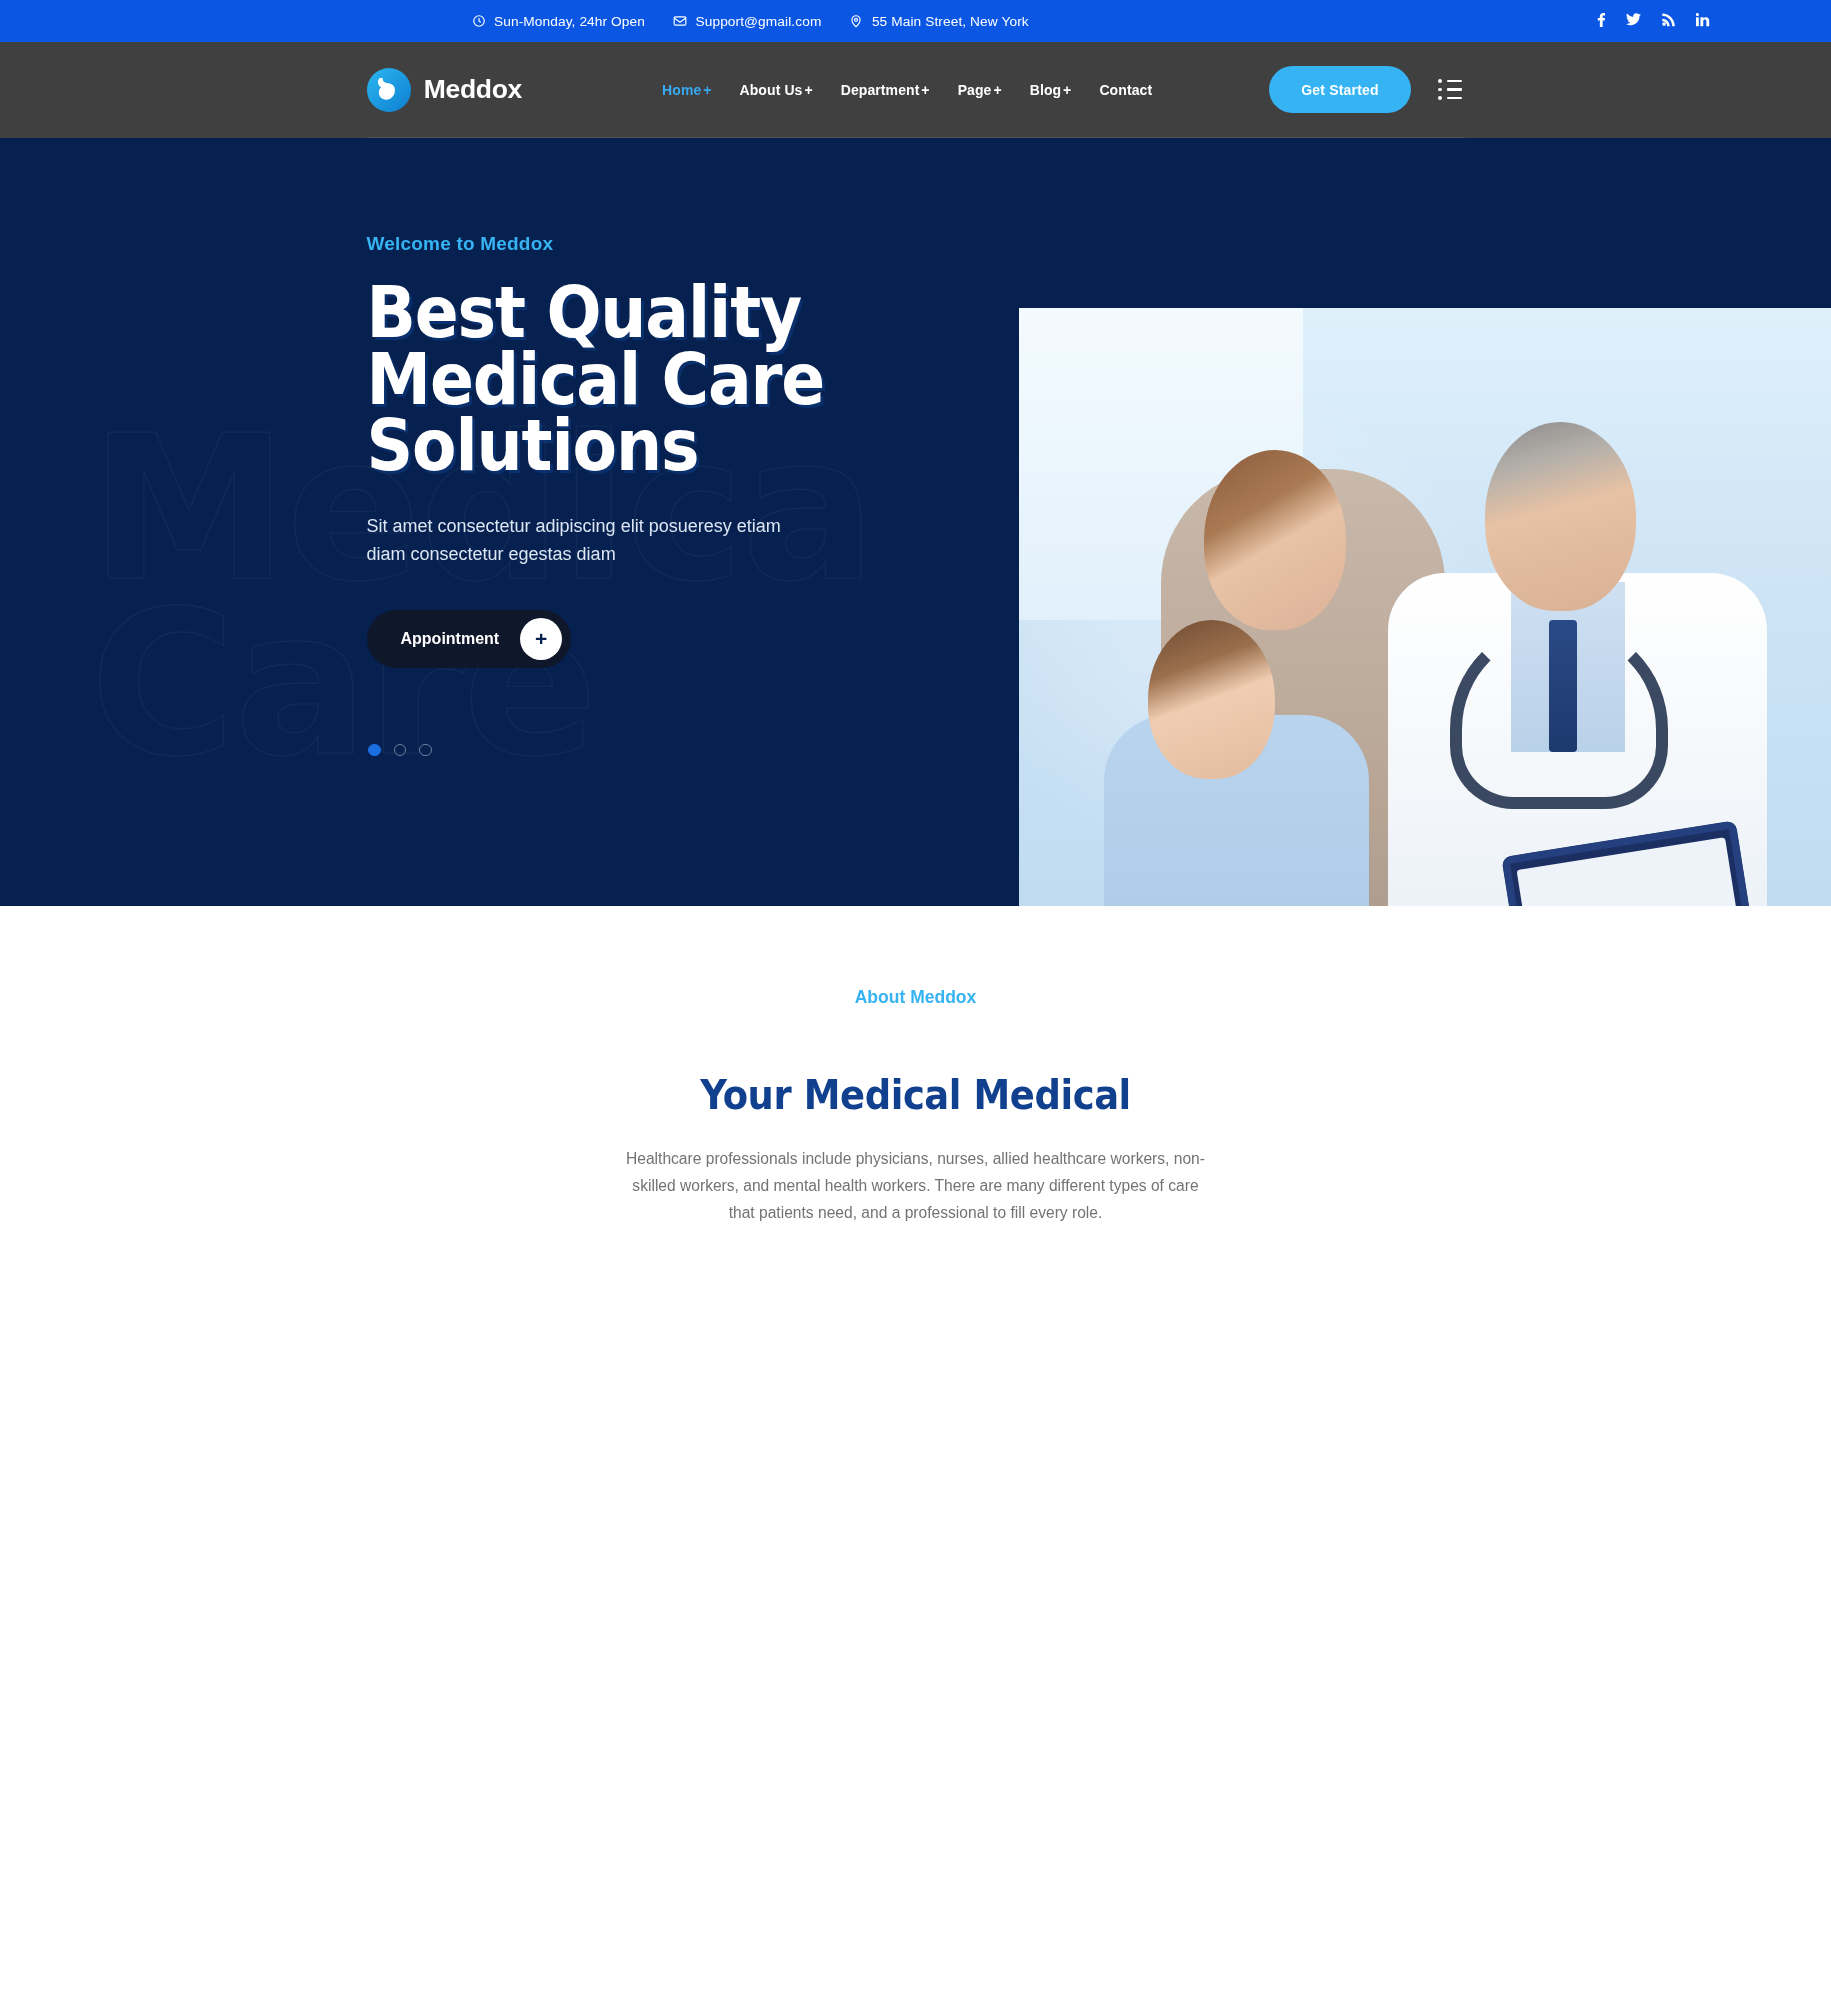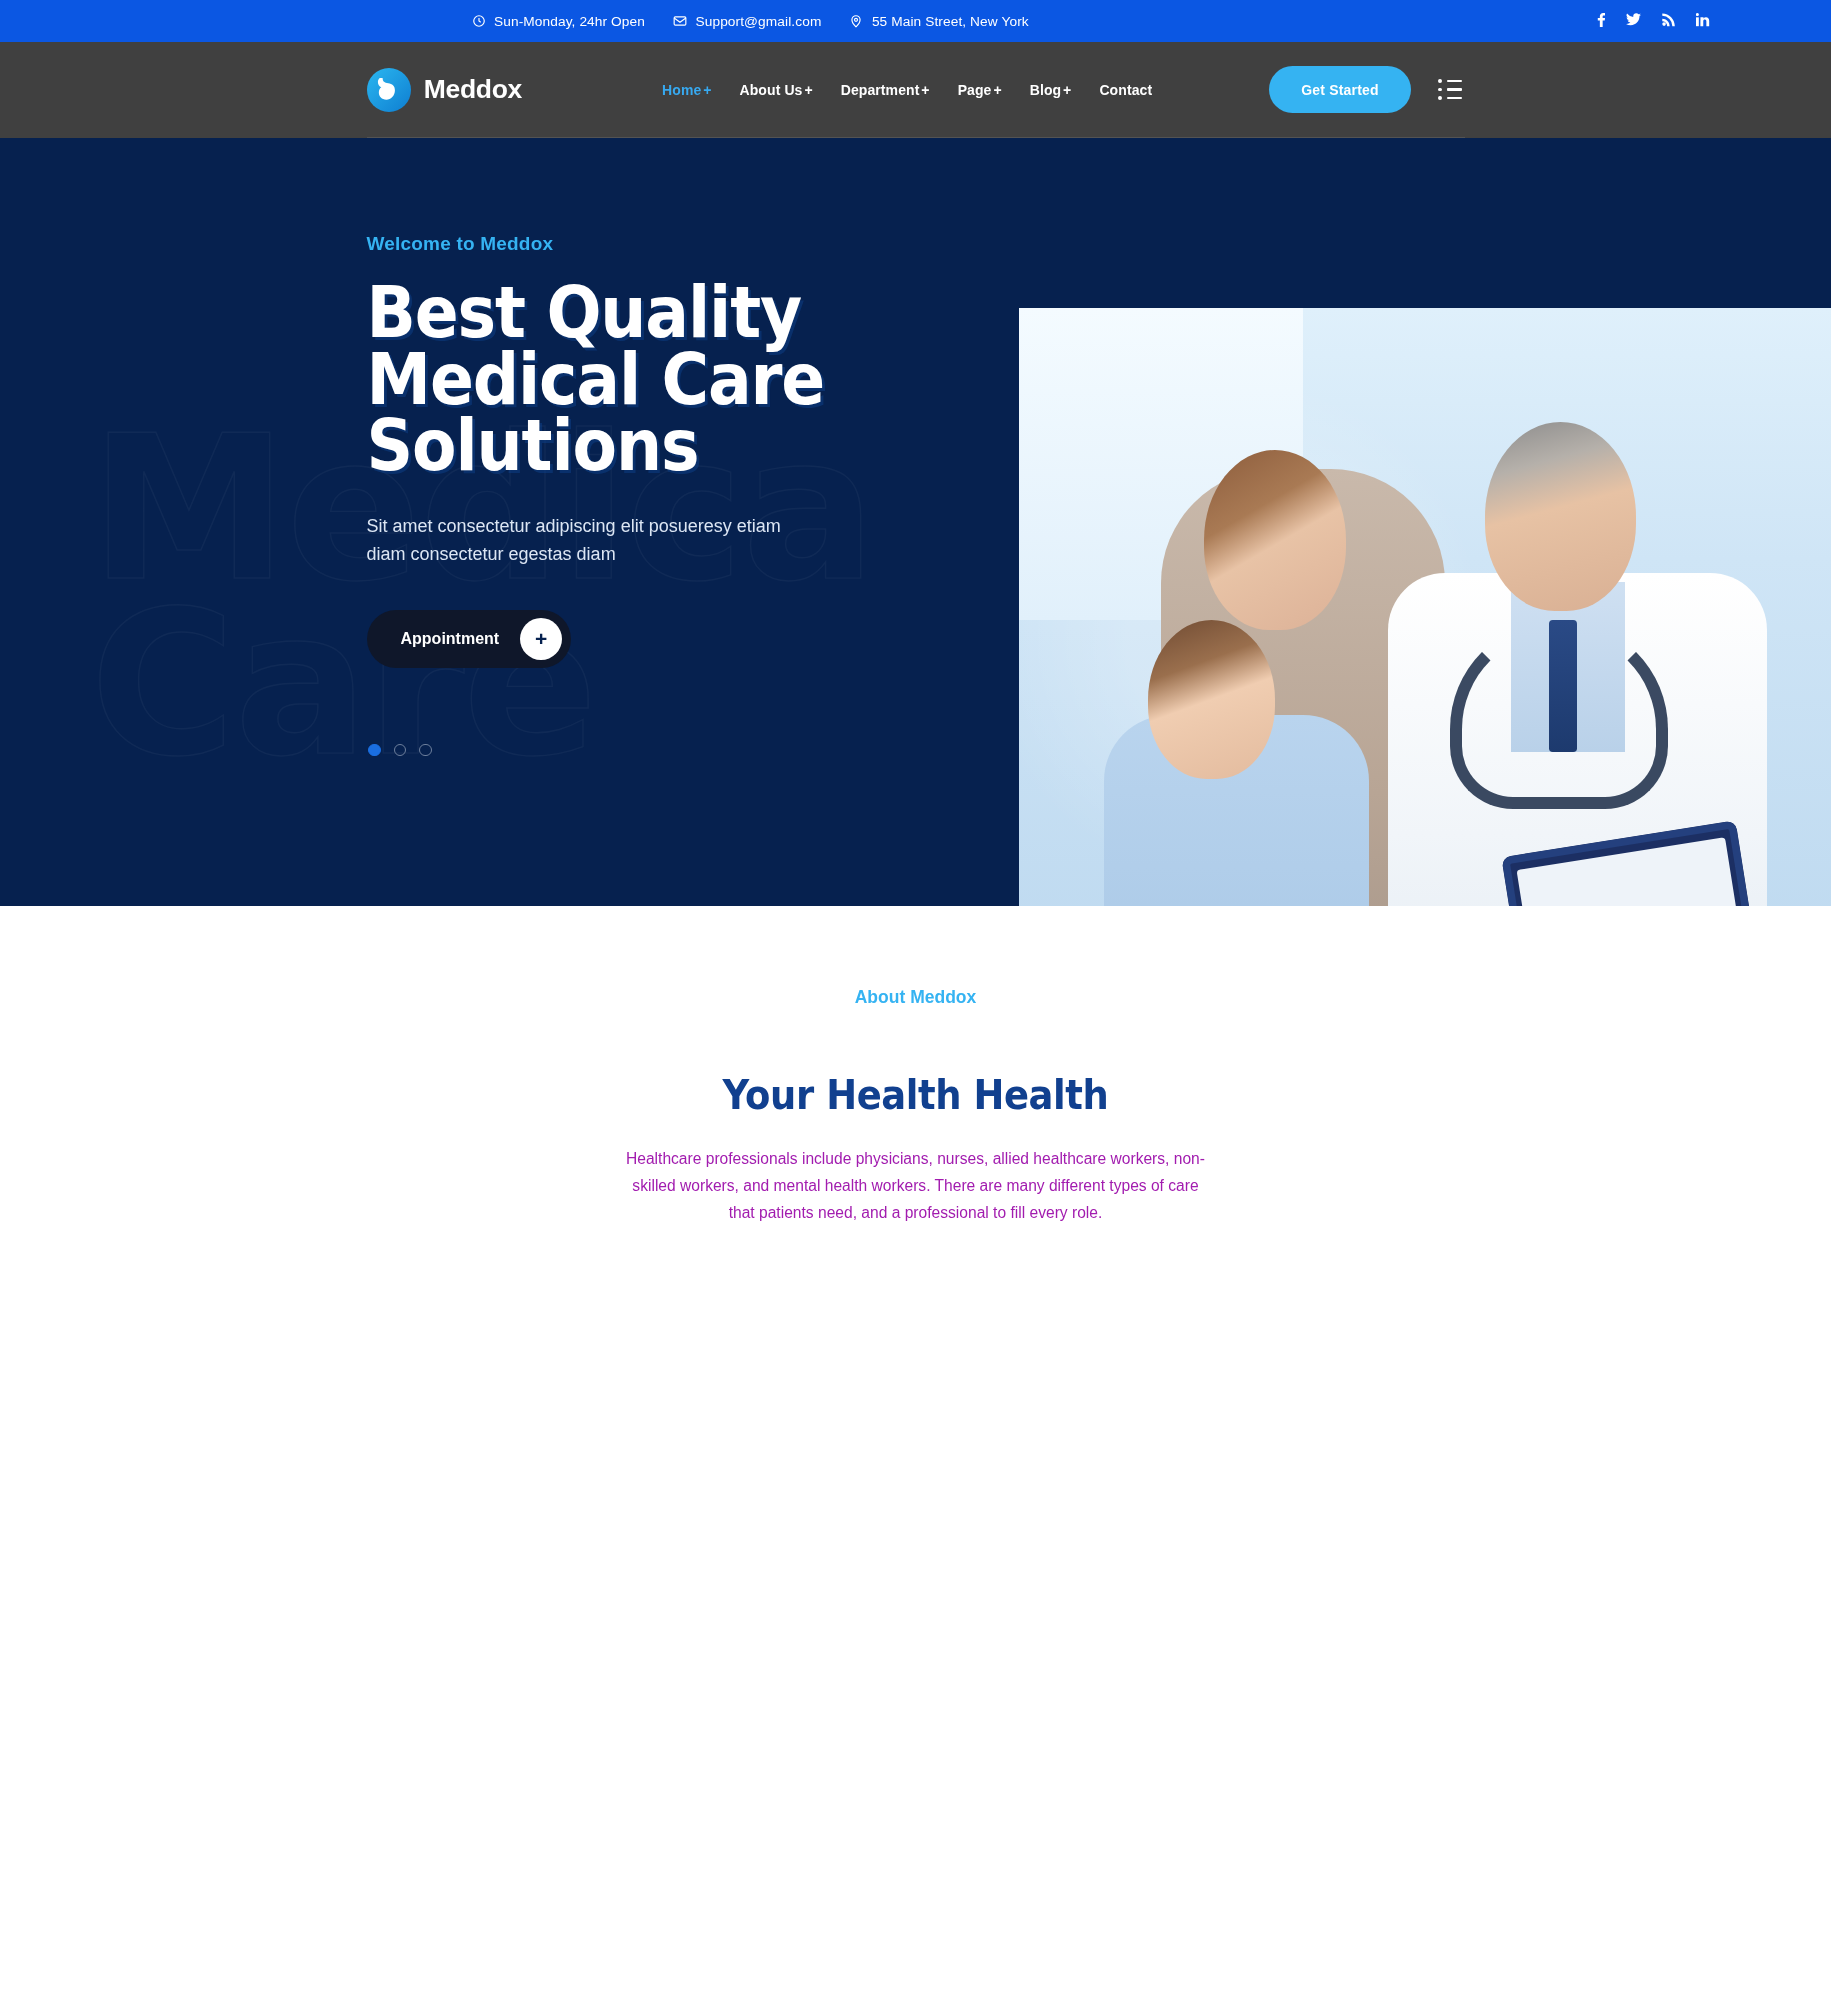--- a/index.html
+++ b/index.html
@@ -166,21 +166,21 @@
   
   .about { background:#ffffff; position:relative; padding-top:81px; height:833px; }
   .about-head { text-align:center; }
   .sec-eyebrow { color:#35b3f2; font-size:17.5px; font-weight:600; }
   .sec-title {
     margin-top:17px; color:#11408f; font-size:41px; line-height:1.16; font-weight:800;
     letter-spacing:-0.4px;
     font-family:"DejaVu Sans Condensed","Liberation Sans Narrow","Liberation Sans", sans-serif;
   }
   .sec-desc {
-    margin:26.5px auto 0; width:587px; color:#a21caf; font-size:15.6px; line-height:1.72;
+    margin:26.5px auto 0; width:587px; color:#737373; font-size:15.6px; line-height:1.72;
     text-align:center;
   }
 
   
   .who { position:relative; margin-top:13.2px; }
 </style>
 </head>
 <body>
 
 <div class="page">
@@ -340,21 +340,21 @@
       <div class="hp-stetho"></div>
       <div class="hp-board"></div>
     </div>
   </section>
 
   <section class="about">
     <div class="about-head">
       <div class="sec-eyebrow">About Meddox</div>
       <h2 class="sec-title">
         <br>
-        <span>Your Health Health</span>
+        <span>Your Medical Medical</span>
       </h2>
       <p class="sec-desc">Healthcare professionals include physicians, nurses, allied healthcare workers, non-skilled workers, and mental health workers. There are many different types of care that patients need, and a professional to fill every role.</p>
     </div>
 
   </section>
 
   <section class="who">
     
     
 

